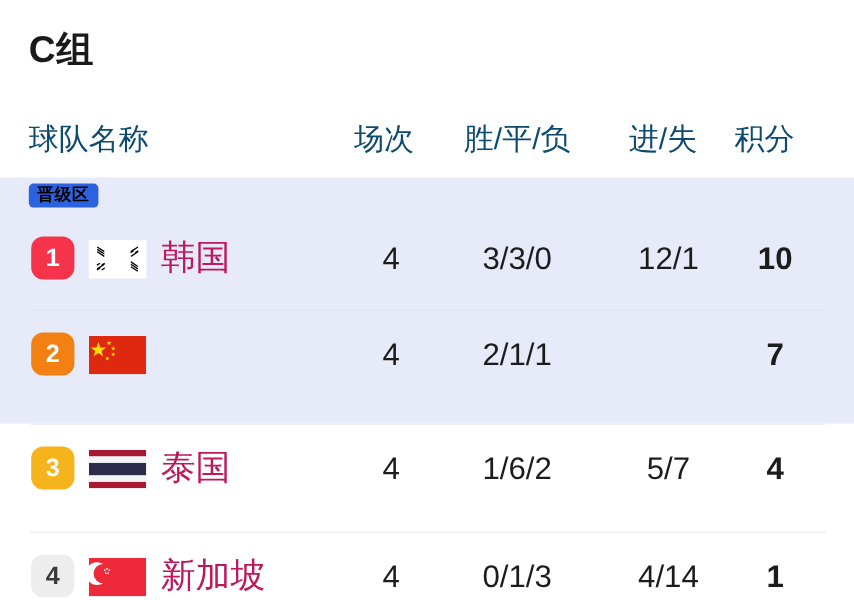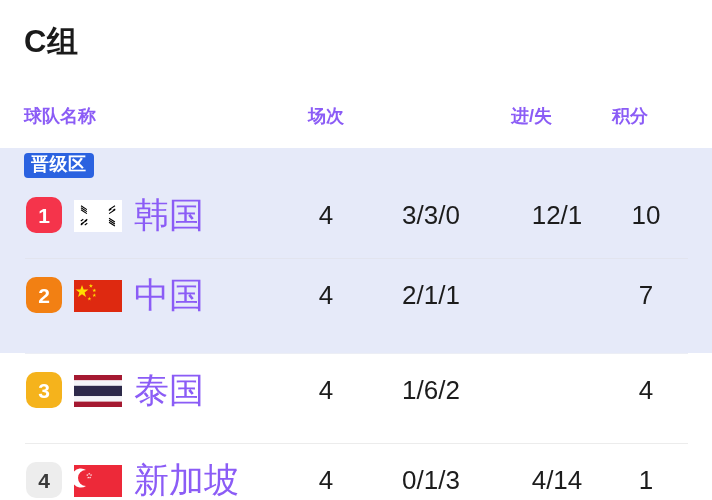--- a/index.html
+++ b/index.html
@@ -39,48 +39,48 @@
     position: absolute;
     left: 0;
     top: 92px;
     width: 712px;
     height: 48px;
     background: #ffffff;
   }
   .th {
     position: absolute;
     top: 0;
-    font-size: 18px;
-    font-weight: bold;
-    color: #8b5cf6;
+    font-size: 25px;
+    font-weight: normal;
+    color: #0c4a6e;
     white-space: nowrap;
     line-height: 48px;
   }
   .th-team   { left: 24px; }
-  .th-played { left: 295px; width: 62px; text-align: center; }
+  .th-played { left: 295px; width: 62px; text-align: left; }
   .th-wdl    { left: 378px; width: 106px; text-align: center; }
-  .th-gf     { left: 511px; width: 70px; text-align: left; }
+  .th-gf     { left: 511px; width: 70px; text-align: right; }
   .th-points { left: 612px; width: 68px; text-align: left; }
 
   
   .qualify-zone {
     position: absolute;
     left: 0;
     top: 148px;
     width: 712px;
     height: 205px;
     background: #e6eaf9;
   }
   .zone-badge {
     position: absolute;
     left: 24px;
     top: 5px;
     background: #2b62e0;
-    color: #ffffff;
-    font-size: 18px;
+    color: #000000;
+    font-size: 14px;
     font-weight: bold;
     padding: 2px 7px 3px 7px;
     border-radius: 4px;
     letter-spacing: 0.5px;
     line-height: 1.1;
   }
 
   
   .row {
     position: absolute;
@@ -132,50 +132,51 @@
     display: block;
   }
   .flag svg { display: block; width: 48px; height: 32px; }
 
   .team-name {
     position: absolute;
     left: 134px;
     top: 0;
     height: 64px;
     line-height: 64px;
-    font-size: 35px;
-    color: #8b5cf6;
+    font-size: 29px;
+    color: #be185d;
     white-space: nowrap;
   }
 
   .td {
     position: absolute;
     top: 0;
     height: 64px;
     line-height: 64px;
     font-size: 26px;
     color: #1c1c1c;
     text-align: center;
     white-space: nowrap;
   }
   .td-played { left: 295px; width: 62px; }
   .td-wdl    { left: 378px; width: 106px; }
   .td-gf     { left: 522px; width: 70px; }
-  .td-points { left: 612px; width: 68px; }
+  .td-points { left: 612px; width: 68px; font-weight: bold; }
 </style>
 </head>
 <body>
 
 <div class="standings">
 
   <div class="group-title">C组</div>
 
   <div class="table-header">
     <div class="th th-team">球队名称</div>
     <div class="th th-played">场次</div>
+    <div class="th th-wdl">胜/平/负</div>
     <div class="th th-gf">进/失</div>
     <div class="th th-points">积分</div>
   </div>
 
   <div class="qualify-zone">
     <div class="zone-badge">晋级区</div>
   </div>
 
   <div class="row-divider div-0"></div>
   <div class="row-divider div-1"></div>
@@ -224,41 +225,41 @@
         <rect width="48" height="32" fill="#de2910"></rect>
         <g fill="#ffde00">
           <polygon points="8,5 9.6,9.6 14.4,9.6 10.6,12.4 12,17 8,14.2 4,17 5.4,12.4 1.6,9.6 6.4,9.6"></polygon>
           <polygon points="17.5,4 18.2,6 20.3,6 18.6,7.2 19.2,9.2 17.5,8 15.8,9.2 16.4,7.2 14.7,6 16.8,6" transform="scale(0.75) translate(5,1)"></polygon>
           <polygon points="20,9 20.7,11 22.8,11 21.1,12.2 21.7,14.2 20,13 18.3,14.2 18.9,12.2 17.2,11 19.3,11" transform="scale(0.7) translate(9,3)"></polygon>
           <polygon points="20,15 20.7,17 22.8,17 21.1,18.2 21.7,20.2 20,19 18.3,20.2 18.9,18.2 17.2,17 19.3,17" transform="scale(0.7) translate(9,4)"></polygon>
           <polygon points="17,20 17.7,22 19.8,22 18.1,23.2 18.7,25.2 17,24 15.3,25.2 15.9,23.2 14.2,22 16.3,22" transform="scale(0.7) translate(5,4)"></polygon>
         </g>
       </svg>
     </span>
-    <div class="team-name">中国</div>
     <div class="td td-played">4</div>
     <div class="td td-wdl">2/1/1</div>
     <div class="td td-points">7</div>
   </div>
 
   <div class="row row-2">
     <div class="rank-badge" style="background-color: rgb(245, 179, 28);">3</div>
     <span class="flag">
       <svg viewBox="0 0 48 32" xmlns="http://www.w3.org/2000/svg">
         <rect width="48" height="32" fill="#ffffff"></rect>
         <rect y="0" width="48" height="5.4" fill="#a51931"></rect>
         <rect y="5.4" width="48" height="5.4" fill="#f4f5f8"></rect>
         <rect y="10.8" width="48" height="10.4" fill="#2d2a4a"></rect>
         <rect y="21.2" width="48" height="5.4" fill="#f4f5f8"></rect>
         <rect y="26.6" width="48" height="5.4" fill="#a51931"></rect>
       </svg>
     </span>
     <div class="team-name">泰国</div>
     <div class="td td-played">4</div>
     <div class="td td-wdl">1/6/2</div>
+    <div class="td td-gf">5/7</div>
     <div class="td td-points">4</div>
   </div>
 
   <div class="row row-3">
     <div class="rank-badge" style="background-color: rgb(237, 237, 237); color: rgb(58, 58, 58);">4</div>
     <span class="flag">
       <svg viewBox="0 0 48 32" xmlns="http://www.w3.org/2000/svg">
         <rect width="48" height="32" fill="#ed2939"></rect>
         <g fill="#ffffff">
           <path d="M12 5 a8 8 0 1 0 0 16 a9.5 9.5 0 1 1 0 -16 z"></path>

